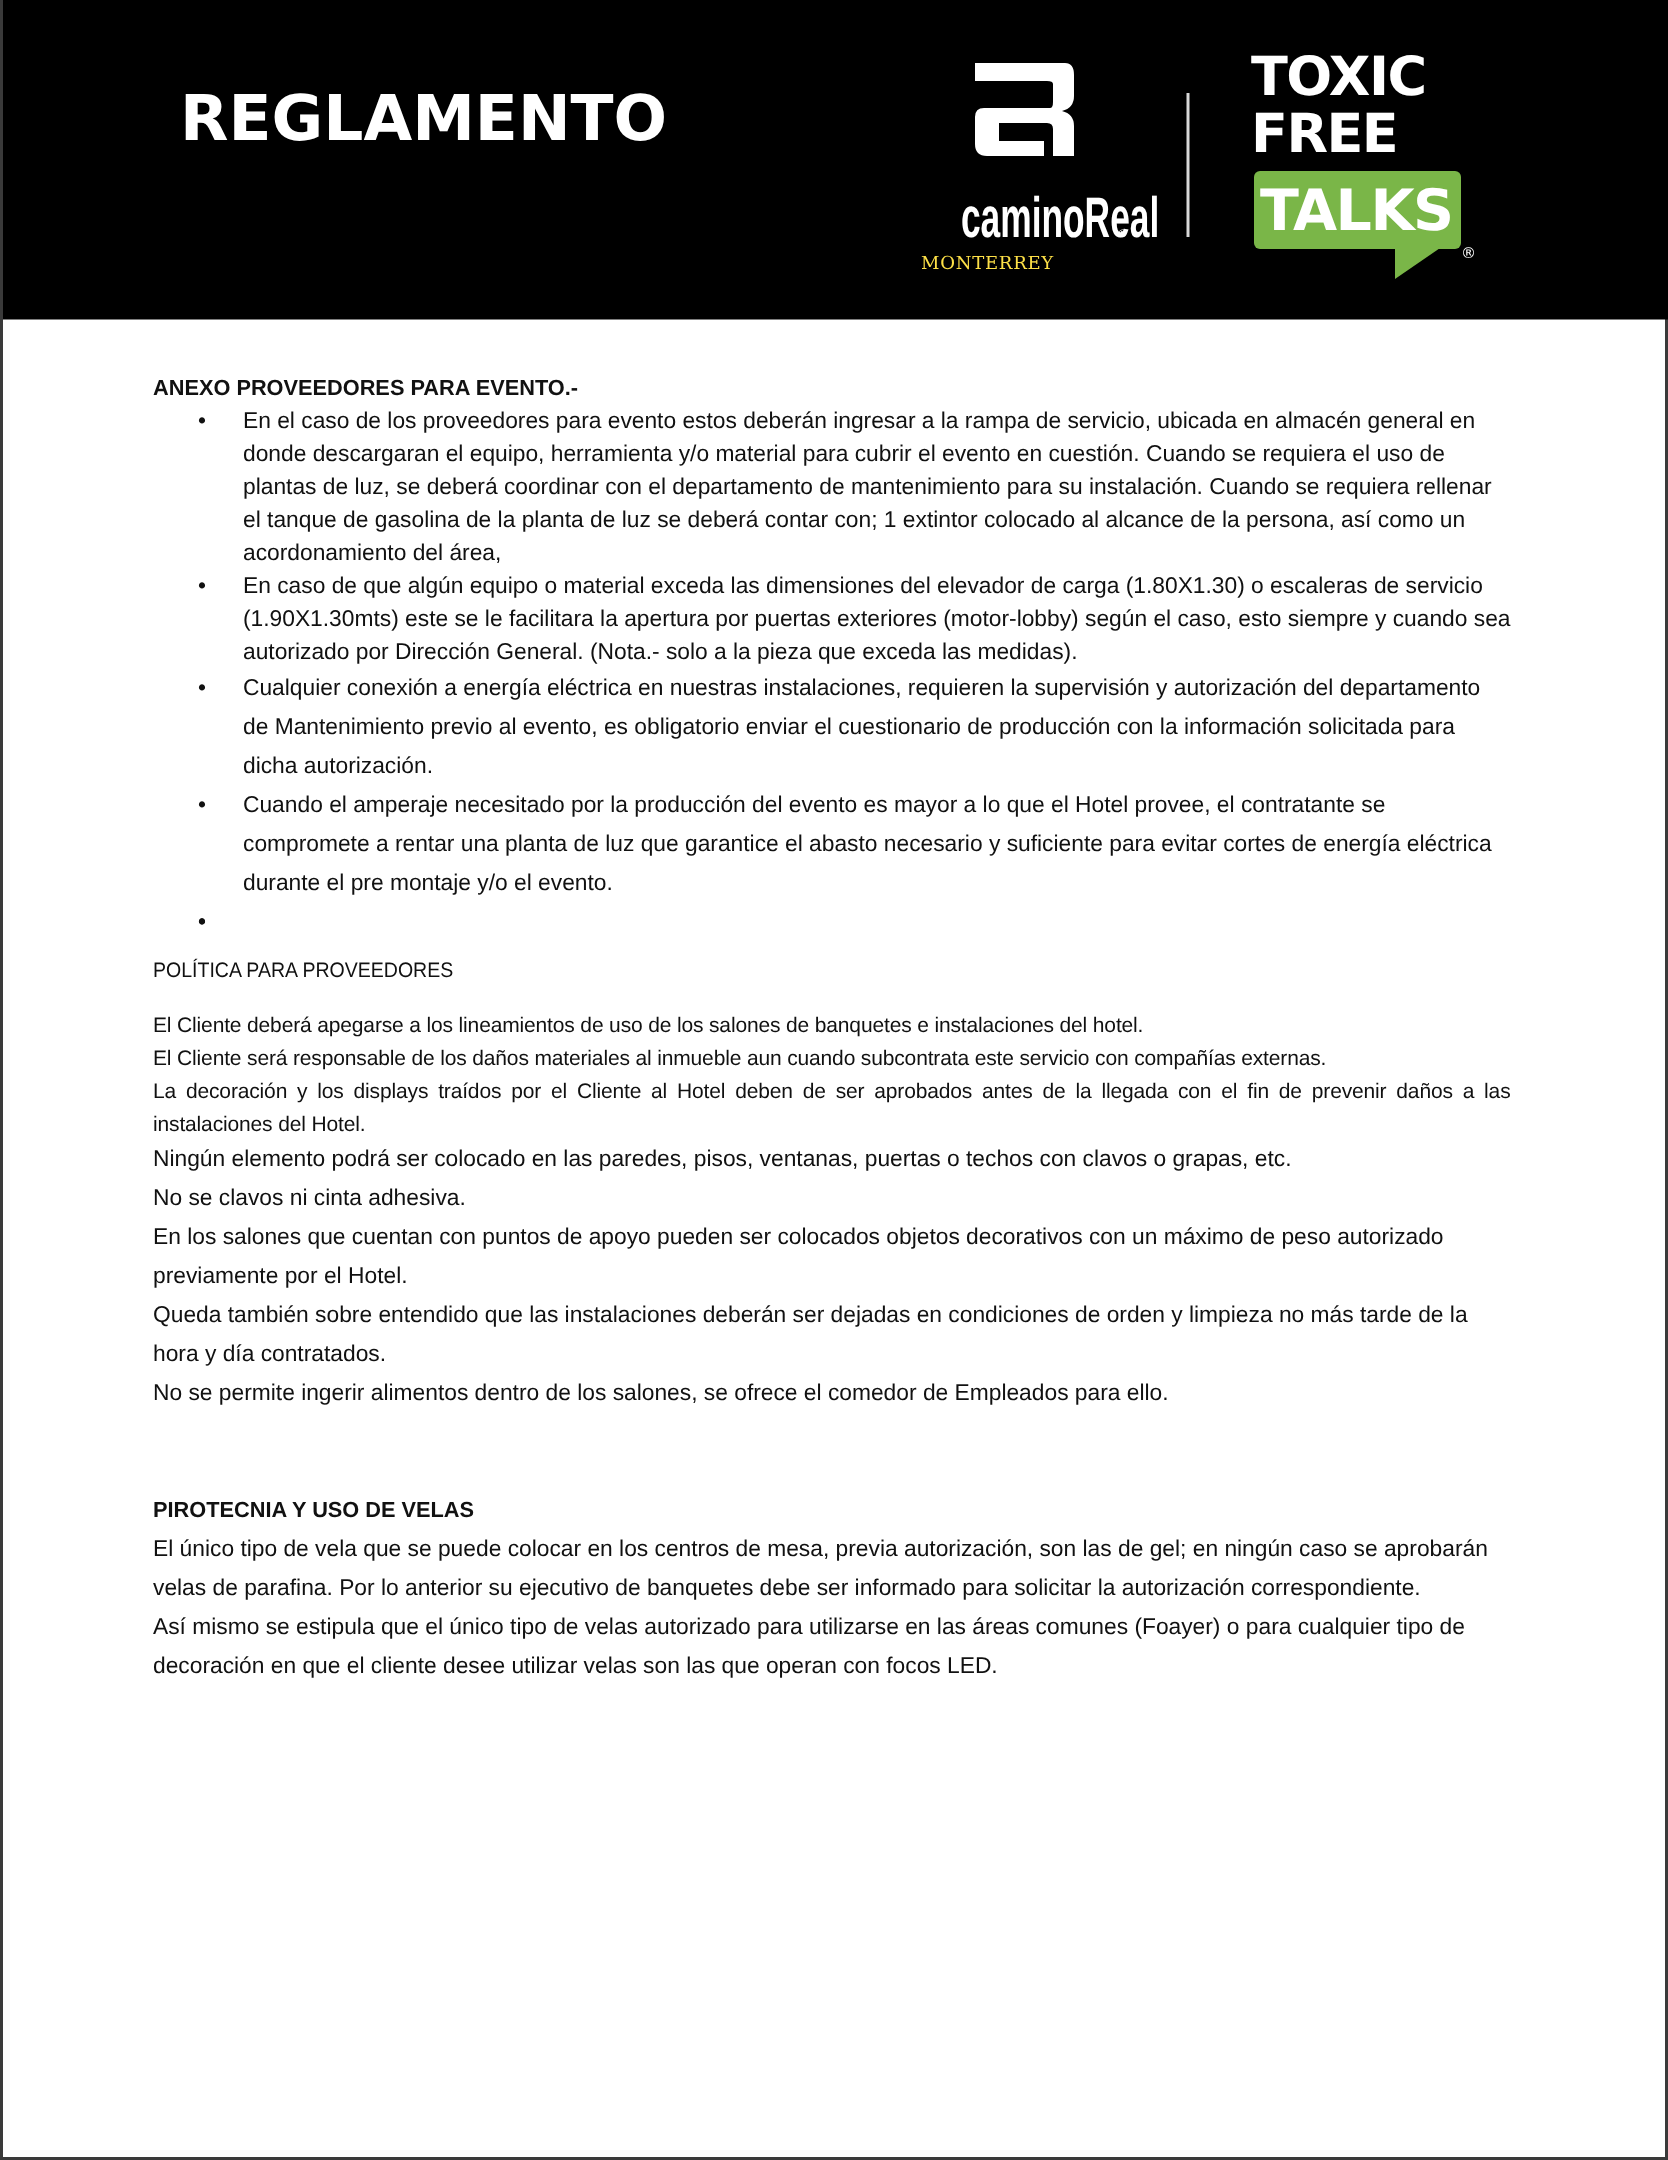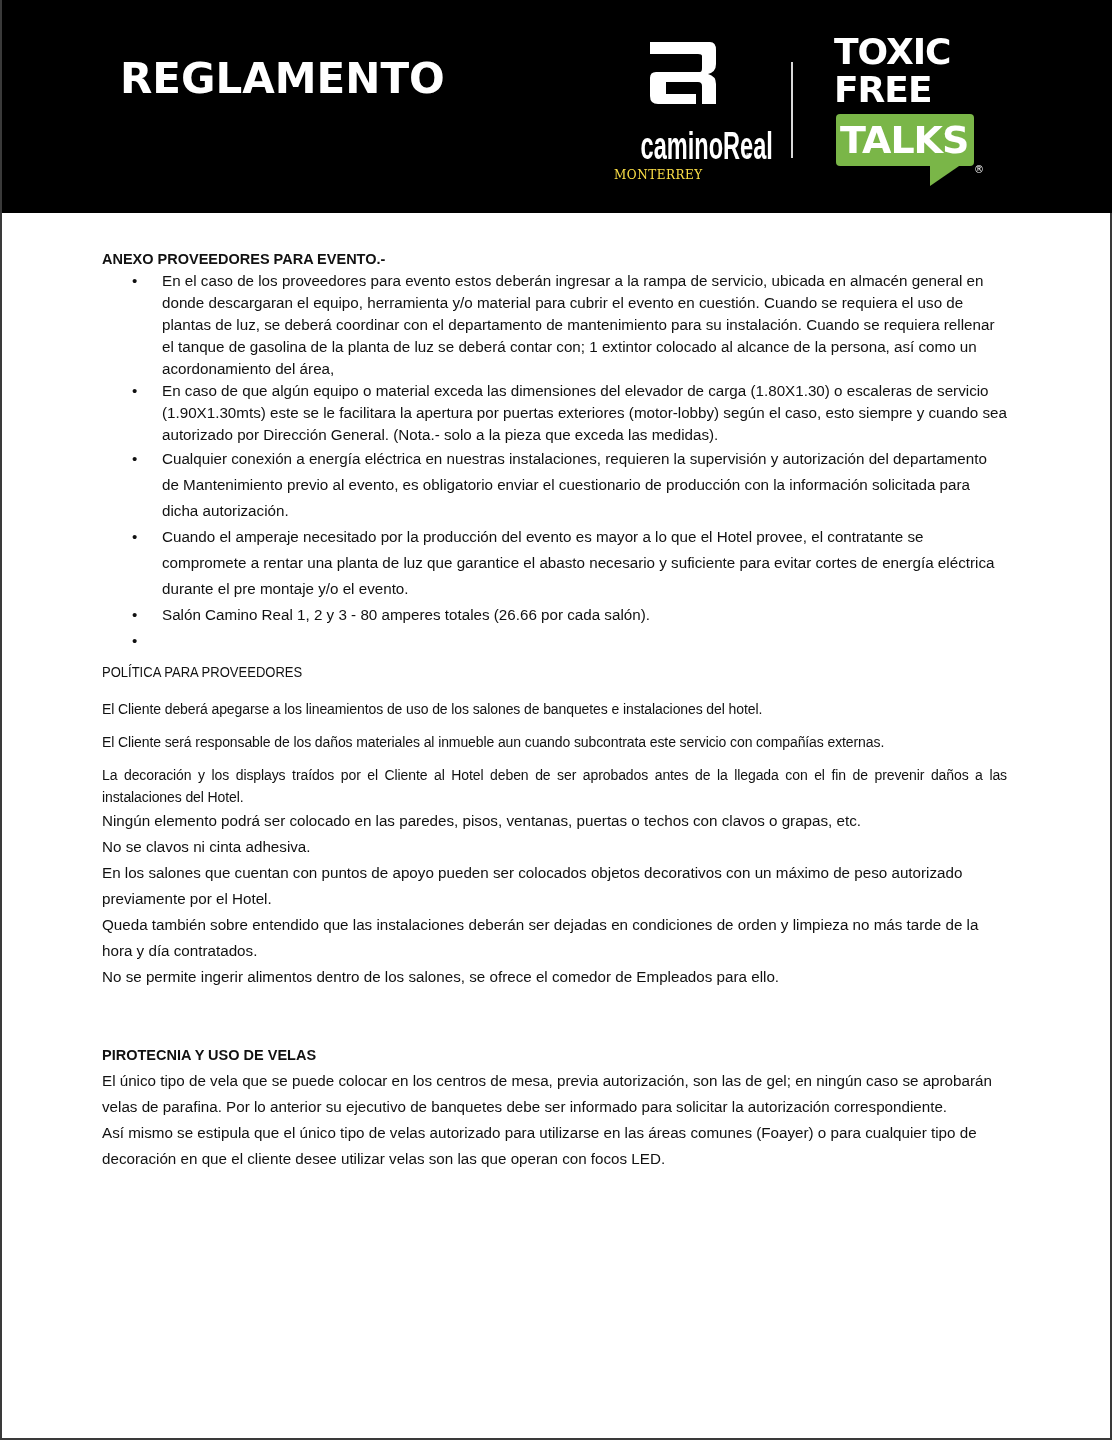--- a/index.html
+++ b/index.html
@@ -28,21 +28,21 @@
   .content { position:absolute; left:100px; top:248px; width:905px; color:#111; }
   .calibri { font-family:"Liberation Sans", sans-serif; font-size:15.2px; }
   .h-bold { font-weight:bold; font-size:14.5px; line-height:22px; }
   .h-narrow { font-size:14px; line-height:20px; transform:scaleX(0.93); transform-origin:left; display:inline-block; }
   ul.bullets { list-style:none; margin:0; padding:0; }
   ul.bullets li { position:relative; padding-left:60px; }
   ul.bullets li .bullet { position:absolute; left:30px; top:0; }
   .lh22 { line-height:22px; }
   .lh26 { line-height:26px; }
   .arial { font-family:"Liberation Sans", sans-serif; font-size:14px; line-height:22px; letter-spacing:-0.1px; }
-  .justify { text-align:justify;margin-top:11px; }
+  .justify { text-align:justify; }
   p { margin:0; }
 </style>
 </head>
 <body>
 
 <div class="page">
 
   <div class="header">
     <div class="title">
       <div>REGLAMENTO</div>
@@ -72,21 +72,21 @@
 
   <div class="content calibri">
 
     <section>
       <p class="h-bold">ANEXO PROVEEDORES PARA EVENTO.-</p>
       <ul class="bullets">
         <li class="lh22"><span class="bullet">•</span><span>En el caso de los proveedores para evento estos deberán ingresar a la rampa de servicio, ubicada en almacén general en donde descargaran el equipo, herramienta y/o material para cubrir el evento en cuestión. Cuando se requiera el uso de plantas de luz, se deberá coordinar con el departamento de mantenimiento para su instalación. Cuando se requiera rellenar el tanque de gasolina de la planta de luz se deberá contar con; 1 extintor colocado al alcance de la persona, así como un acordonamiento del área,</span></li>
         <li class="lh22"><span class="bullet">•</span><span>En caso de que algún equipo o material exceda las dimensiones del elevador de carga (1.80X1.30) o escaleras de servicio (1.90X1.30mts) este se le facilitara la apertura por puertas exteriores (motor-lobby) según el caso, esto siempre y cuando sea autorizado por Dirección General. (Nota.- solo a la pieza que exceda las medidas).</span></li>
         <li class="lh26"><span class="bullet">•</span><span>Cualquier conexión a energía eléctrica en nuestras instalaciones, requieren la supervisión y autorización del departamento de Mantenimiento previo al evento, es obligatorio enviar el cuestionario de producción con la información solicitada para dicha autorización.</span></li>
         <li class="lh26"><span class="bullet">•</span><span>Cuando el amperaje necesitado por la producción del evento es mayor a lo que el Hotel provee, el contratante se compromete a rentar una planta de luz que garantice el abasto necesario y suficiente para evitar cortes de energía eléctrica durante el pre montaje y/o el evento.</span></li>
-        <li class="lh26"><span class="bullet">•</span><span>Salón Camino Real 1, 2 y 3 - 80 amperes totales (26.66 por cada salón).</span></li>
+        <li class="lh26"><span class="bullet">•</span></li>
         <li class="lh26"><span class="bullet">•</span></li>
       </ul>
     </section>
 
     <div style="height:34px;"></div>
 
     <section>
       <p><span class="h-narrow">POLÍTICA PARA PROVEEDORES</span></p>
       <div style="height:16px;"></div>
       <p class="arial">El Cliente deberá apegarse a los lineamientos de uso de los salones de banquetes e instalaciones del hotel.</p>

